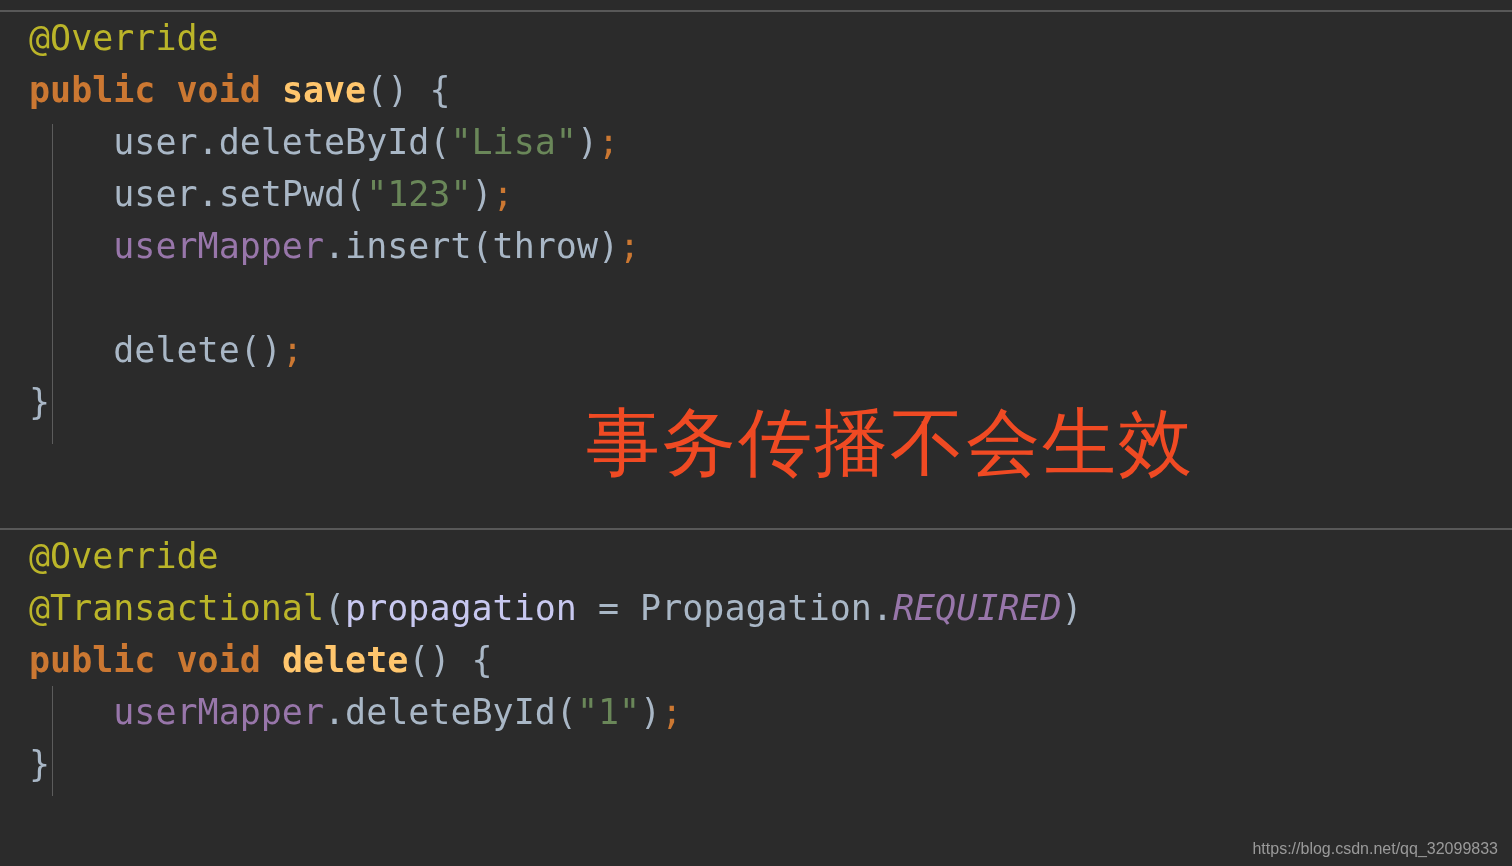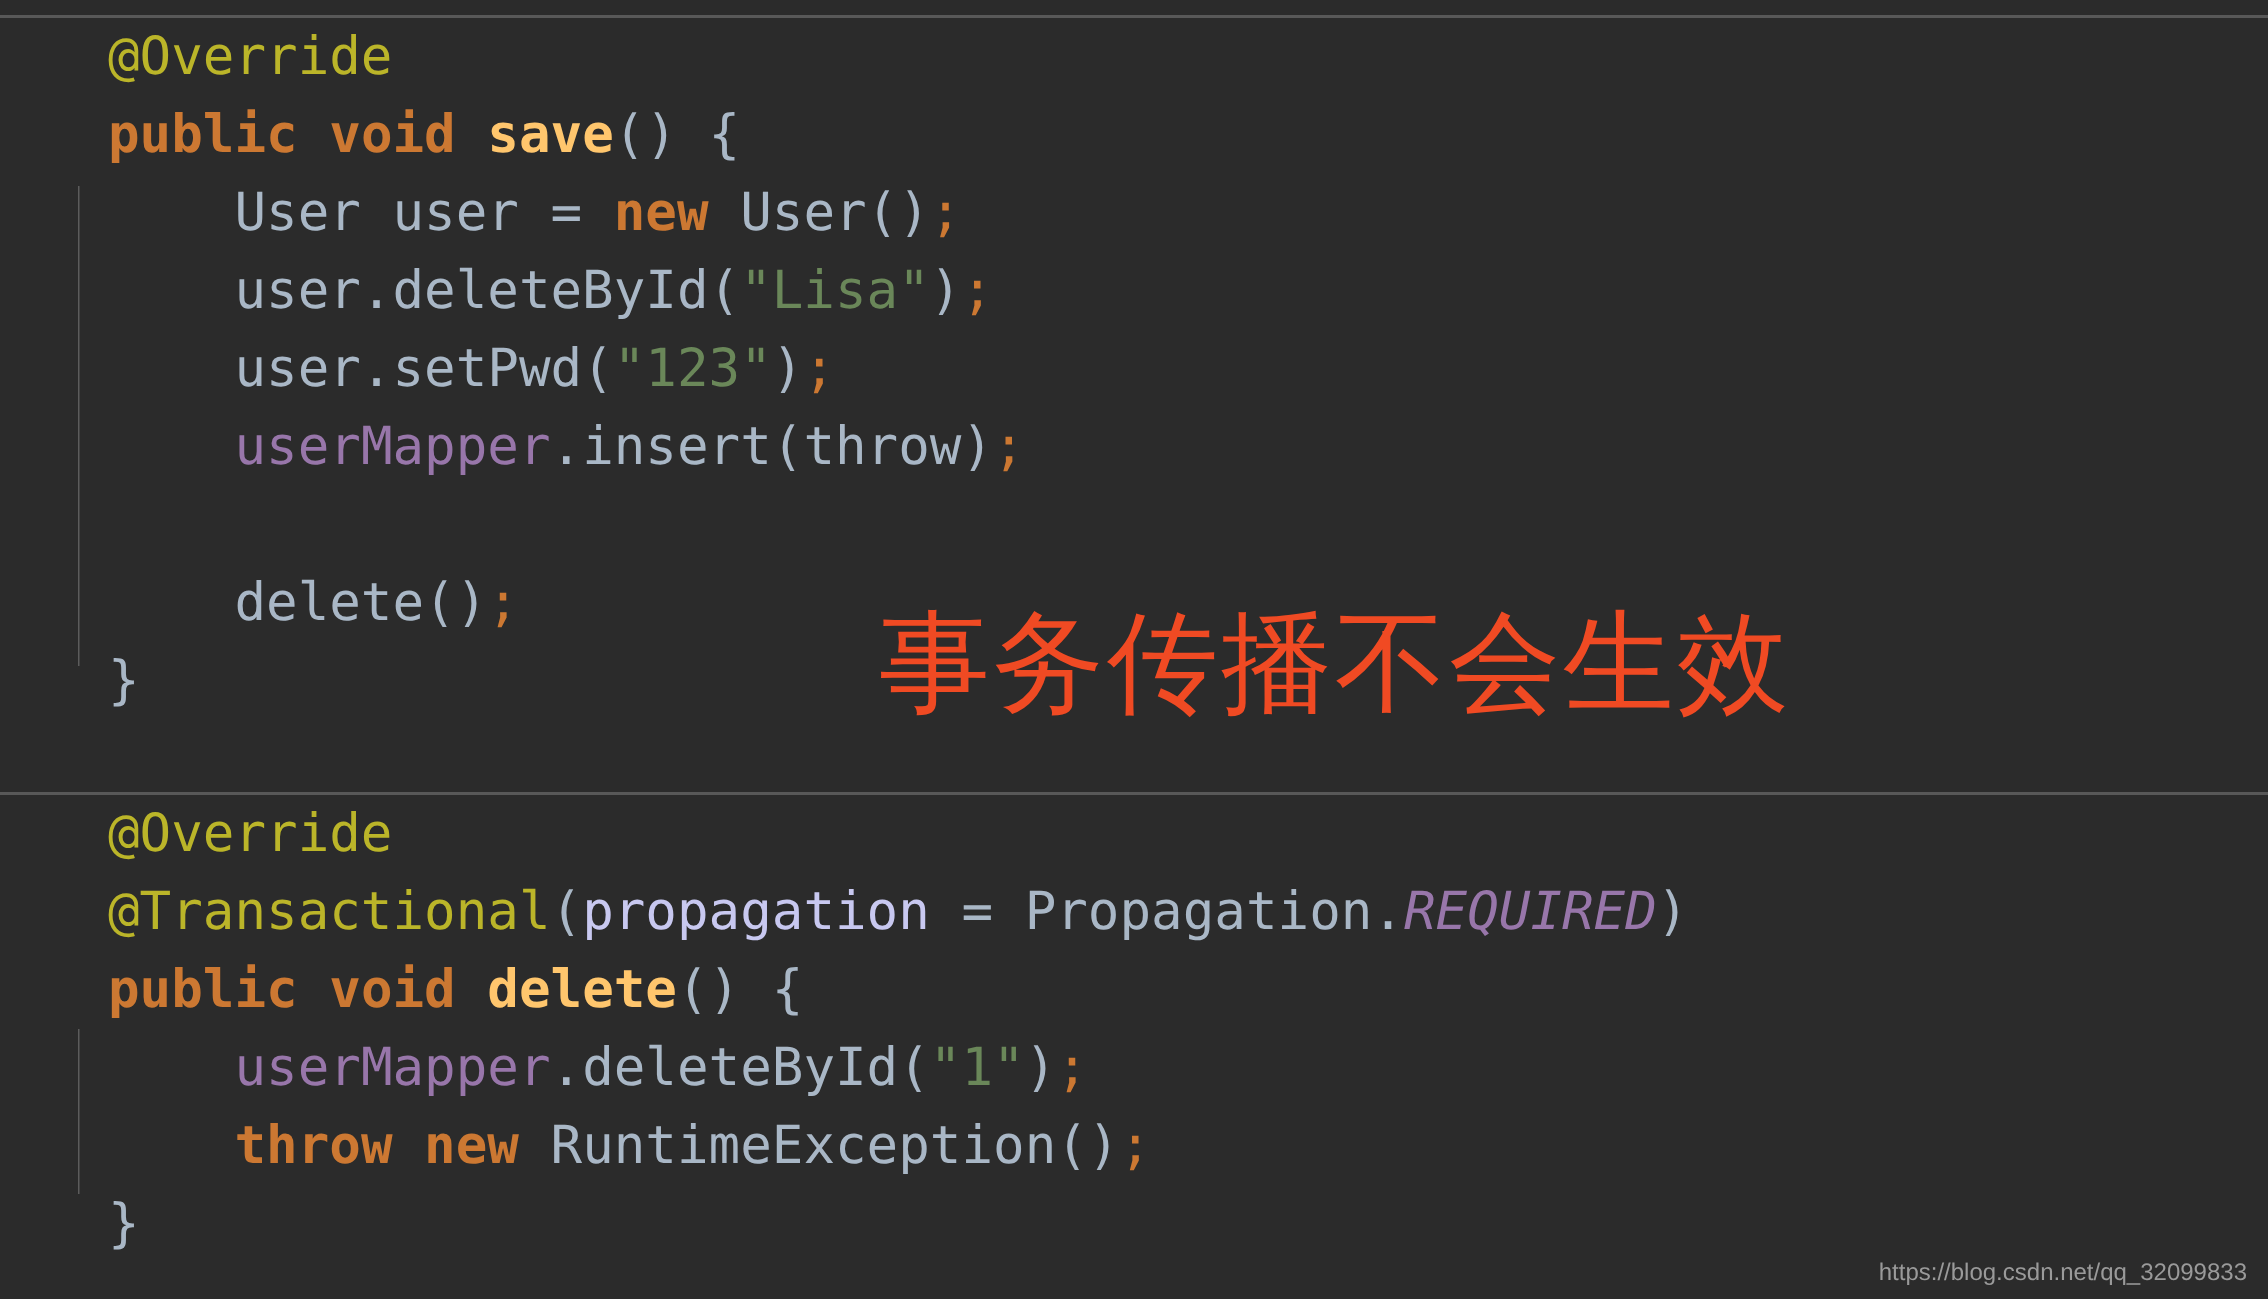--- a/index.html
+++ b/index.html
@@ -45,21 +45,21 @@
 
   .code-line {
     position: relative;
     height: 52px;
     line-height: 52px;
     white-space: pre;
     font-family: "DejaVu Sans Mono", "Liberation Mono", monospace;
     font-size: 35px;
     letter-spacing: 0px;
     color: #a9b7c6;
-    padding-left: 72px;
+    padding-left: 29px;
   }
 
   
   .indent-guide {
     position: absolute;
     width: 1px;
     background: #5c5c5c;
     left: 52px;
   }
   #guide-save   { top: 112px; height: 320px; }
@@ -106,39 +106,37 @@
 
 <div id="screen">
 
   <div class="hrule top"></div>
 
   <div class="code-pane" id="pane-save">
     <div class="indent-guide" id="guide-save"></div>
     <div class="code-lines">
         <div class="code-line"><span class="tok-annotation">@Override</span></div>
         <div class="code-line"><span class="tok-keyword">public</span><span class="tok-plain"> </span><span class="tok-keyword">void</span><span class="tok-plain"> </span><span class="tok-method">save</span><span class="tok-plain">() {</span></div>
-        <div class="code-line"><span class="tok-plain">    User user = </span><span class="tok-keyword">new</span><span class="tok-plain"> User()</span><span class="tok-semi">;</span></div>
         <div class="code-line"><span class="tok-plain">    user.deleteById(</span><span class="tok-string">"Lisa"</span><span class="tok-plain">)</span><span class="tok-semi">;</span></div>
         <div class="code-line"><span class="tok-plain">    user.setPwd(</span><span class="tok-string">"123"</span><span class="tok-plain">)</span><span class="tok-semi">;</span></div>
         <div class="code-line"><span class="tok-plain">    </span><span class="tok-field">userMapper</span><span class="tok-plain">.insert(throw)</span><span class="tok-semi">;</span></div>
         <div class="code-line"><span class="tok-plain"></span></div>
         <div class="code-line"><span class="tok-plain">    delete()</span><span class="tok-semi">;</span></div>
         <div class="code-line"><span class="tok-plain">}</span></div>
       </div>
   </div>
 
   <div class="hrule middle"></div>
 
   <div class="code-pane" id="pane-delete">
     <div class="code-lines">
         <div class="code-line"><span class="tok-annotation">@Override</span></div>
         <div class="code-line"><span class="tok-annotation">@Transactional</span><span class="tok-plain">(</span><span class="tok-param">propagation</span><span class="tok-plain"> = Propagation.</span><span class="tok-static">REQUIRED</span><span class="tok-plain">)</span></div>
         <div class="code-line"><span class="tok-keyword">public</span><span class="tok-plain"> </span><span class="tok-keyword">void</span><span class="tok-plain"> </span><span class="tok-method">delete</span><span class="tok-plain">() {</span></div>
         <div class="code-line"><span class="tok-plain">    </span><span class="tok-field">userMapper</span><span class="tok-plain">.deleteById(</span><span class="tok-string">"1"</span><span class="tok-plain">)</span><span class="tok-semi">;</span></div>
-        <div class="code-line"><span class="tok-plain">    </span><span class="tok-keyword">throw</span><span class="tok-plain"> </span><span class="tok-keyword">new</span><span class="tok-plain"> RuntimeException()</span><span class="tok-semi">;</span></div>
         <div class="code-line"><span class="tok-plain">}</span></div>
       </div>
   </div>
 
   <div class="indent-guide" id="guide-delete"></div>
 
   <div id="cjk-note">事务传播不会生效</div>
 
   <div id="watermark">https://blog.csdn.net/qq_32099833</div>
 

